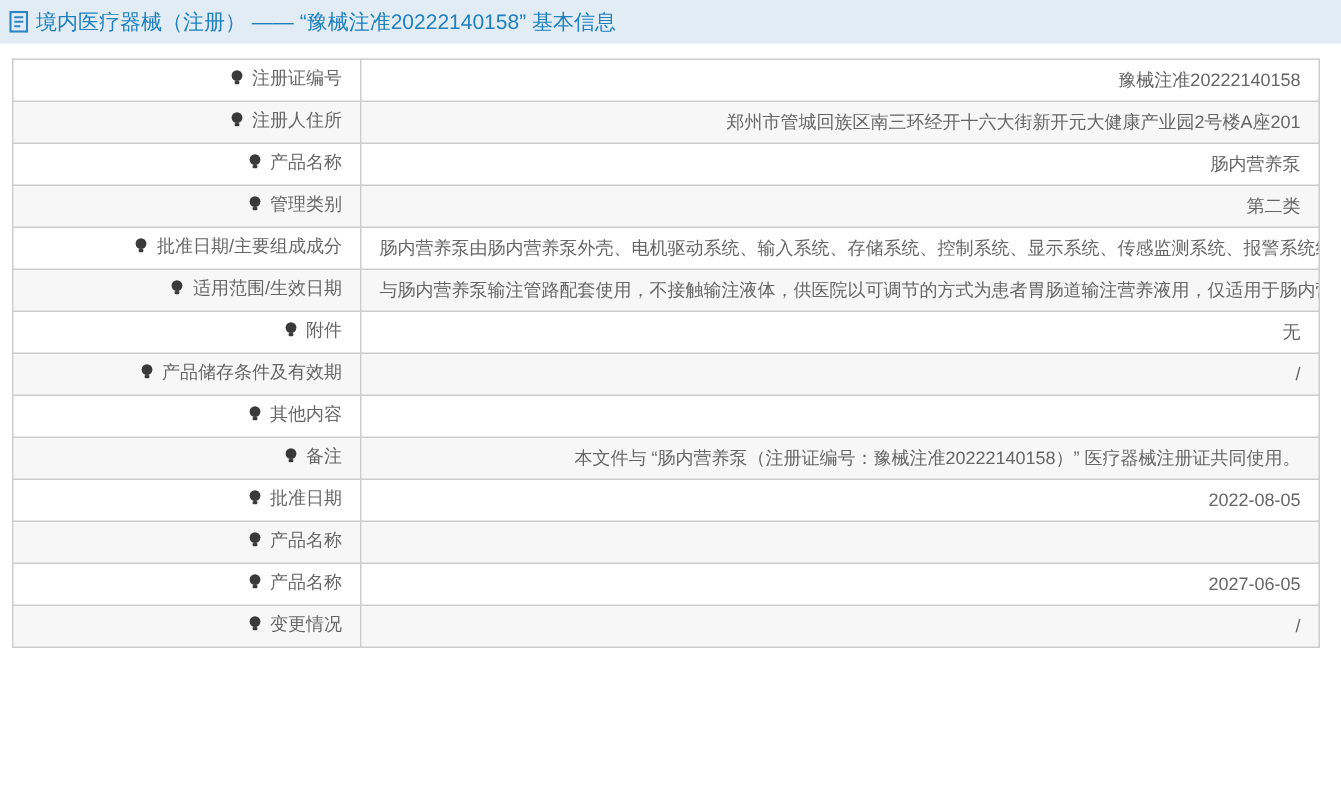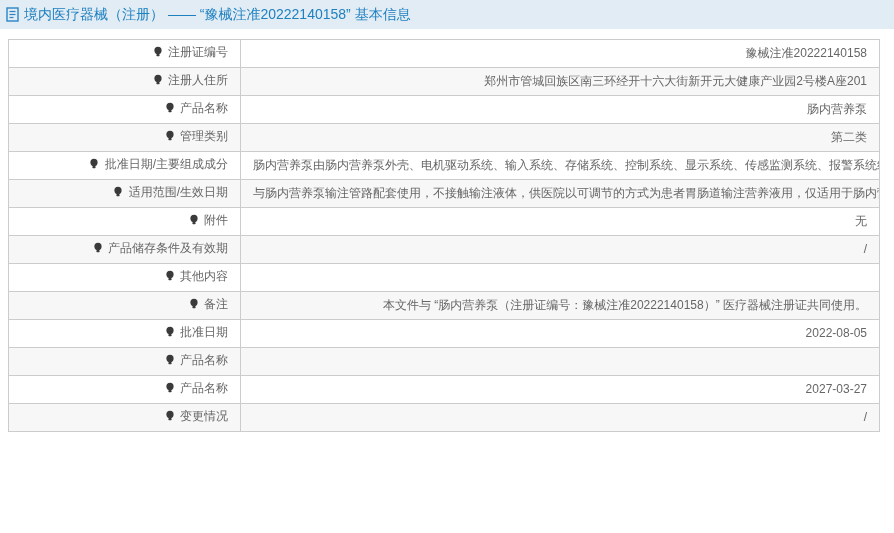--- a/index.html
+++ b/index.html
@@ -281,21 +281,21 @@
     <td class="label-cell">
       <span class="bulb-wrap" hidden="">
         <svg width="10" height="12" viewBox="0 0 10 12">
           <circle cx="5" cy="4.4" r="3.6" fill="#3a3a3a"></circle>
           <rect x="3.4" y="8" width="3.2" height="2.2" rx="0.8" fill="#3a3a3a"></rect>
         </svg>
       </span>
       <span class="label-text">产品名称</span>
     </td>
     <td class="value-cell">
-      <span class="value-text">2027-03-27</span>
+      <span class="value-text">2027-06-05</span>
       
     </td>
   </tr>
 
   <tr>
     <td class="label-cell">
       <span class="bulb-wrap" hidden="">
         <svg width="10" height="12" viewBox="0 0 10 12">
           <circle cx="5" cy="4.4" r="3.6" fill="#3a3a3a"></circle>
           <rect x="3.4" y="8" width="3.2" height="2.2" rx="0.8" fill="#3a3a3a"></rect>

